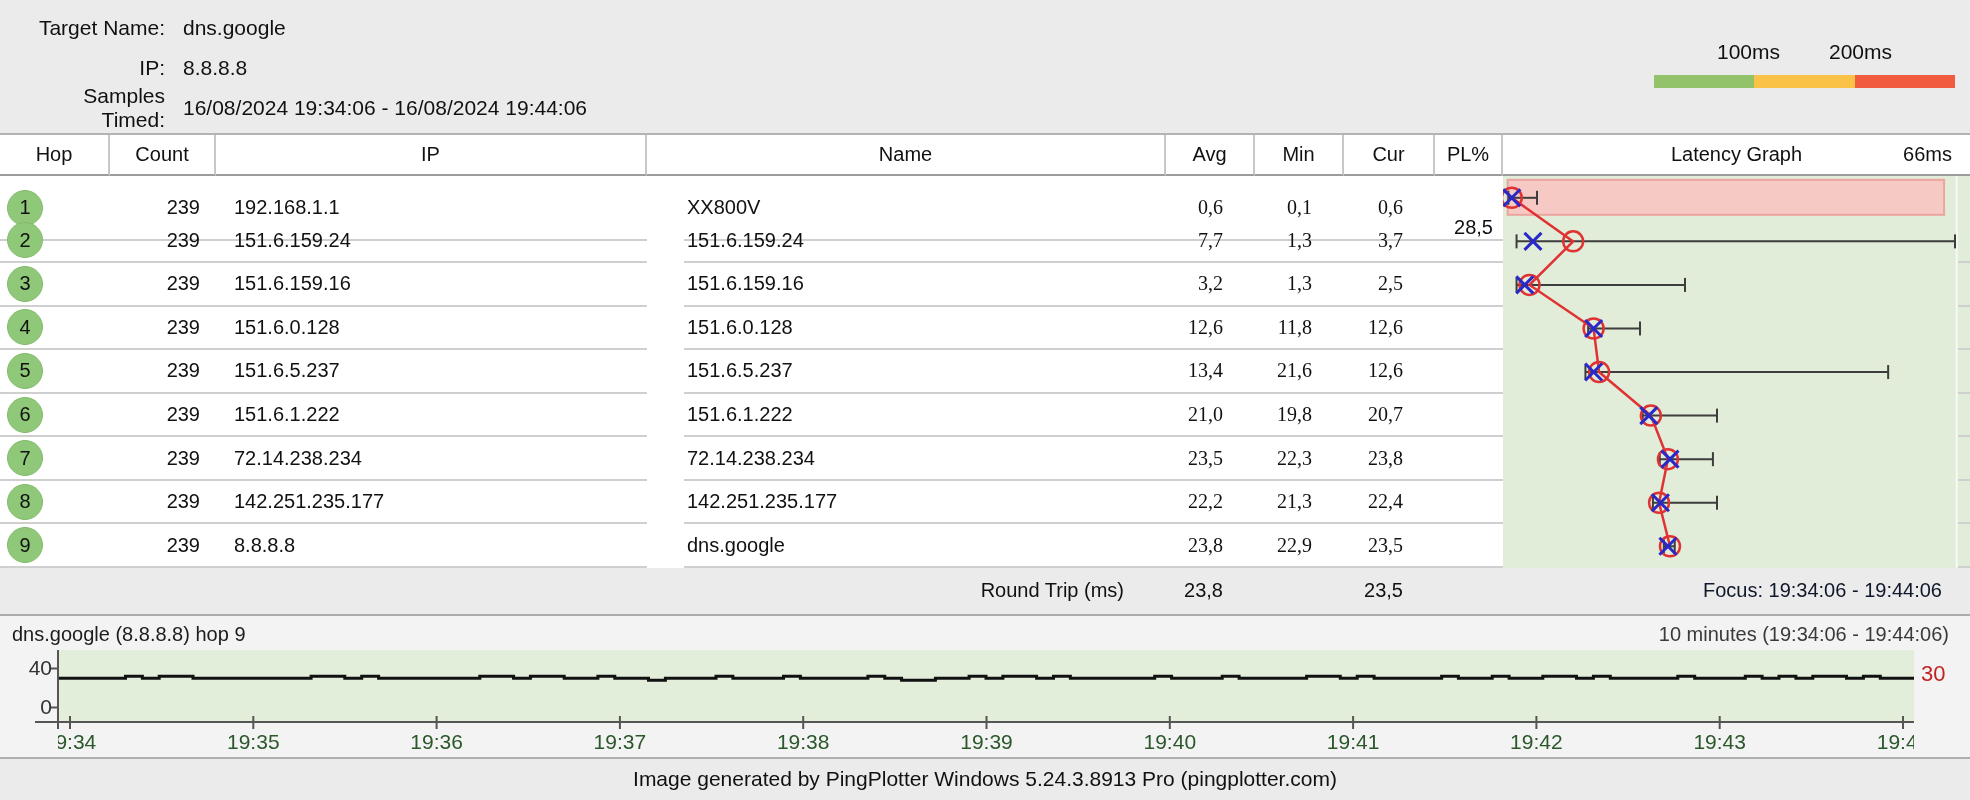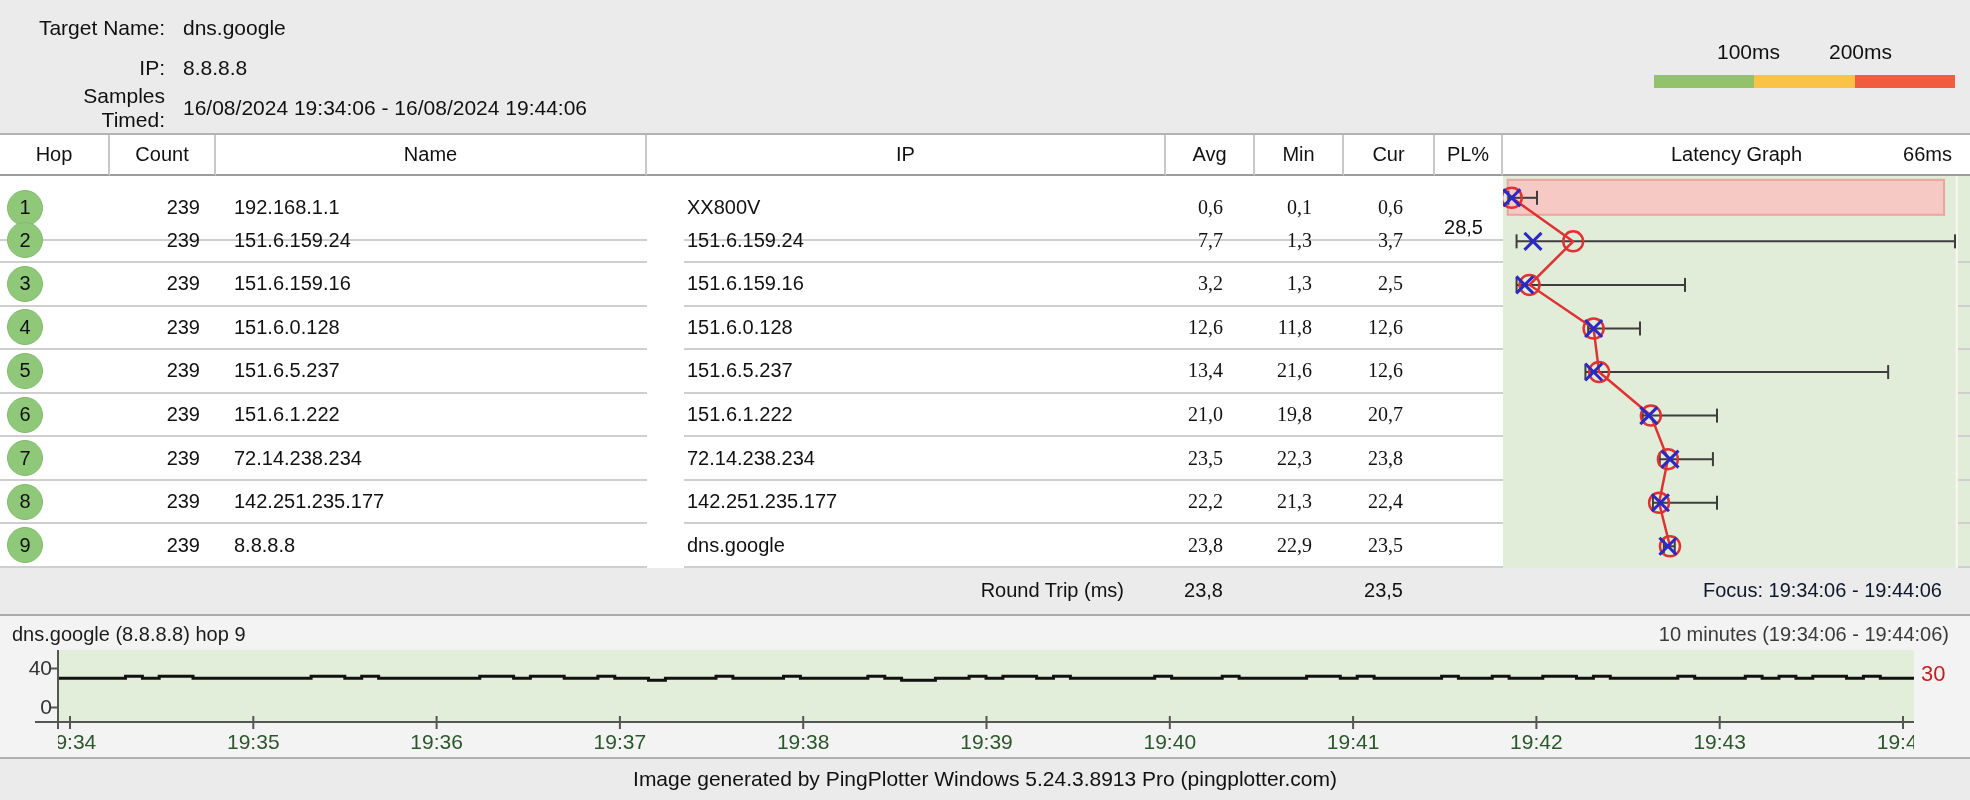--- a/index.html
+++ b/index.html
@@ -25,21 +25,21 @@
   .thead .hcell { display:flex; align-items:center; justify-content:center; border-right:2px solid #c8c8c8; border-bottom:2px solid #9c9c9c; }
   .thead .hcell:last-child { border-right:none; }
   .hcell.lat-h { justify-content:center; position:relative; }
   .lat-max { position:absolute; right:18px; }
   .trow { height:43.56px; font-size:20px; }
   .trow > div { display:flex; align-items:center; border-bottom:2px solid #cfcfcf; }
   .c-count { justify-content:flex-end; padding-right:16px; }
   .c-ip   { padding-left:18px; }
   .c-name { padding-left:3px;margin-left:37px; }
   .c-avg, .c-min, .c-cur { justify-content:flex-end; padding-right:32px;font-family:Liberation Serif, serif; }
-  .c-pl { justify-content:flex-end; padding-right:20px;margin-top:40px; }
+  .c-pl { justify-content:flex-end; padding-right:10px;margin-top:40px; }
   .c-lat { background:#e1ecd9; }
   .hop-badge { width:36px; height:36px; margin-left:7px; border-radius:50%; background:#8fc879; border:1px solid #84bb6e; display:flex; align-items:center; justify-content:center; font-size:20px; color:#111; }
   #latency-overlay { position:absolute; left:1503px; top:41px; width:455px; height:392px; z-index:2; }
 
   
   .rt-row { height:48px; background:#ebebeb; border-bottom:2px solid #ababab; font-size:20px; }
   .rt-row > div { display:flex; align-items:center; }
   .rt-label { grid-column:1 / 5; justify-content:flex-end; padding-right:42px; }
   .rt-avg { justify-content:flex-end; padding-right:32px; }
   .rt-min { }
@@ -82,22 +82,22 @@
         <span style="background: rgb(250, 194, 70);"></span>
         <span style="background: rgb(241, 91, 64);"></span>
       </div>
     </div>
   </div>
 
   <div class="table-wrap">
     <div class="grid-row thead" id="table-head">
         <div class="hcell">Hop</div>
         <div class="hcell">Count</div>
+        <div class="hcell">IP</div>
         <div class="hcell">Name</div>
-        <div class="hcell">IP</div>
         <div class="hcell">Avg</div>
         <div class="hcell">Min</div>
         <div class="hcell">Cur</div>
         <div class="hcell">PL%</div>
         <div class="hcell lat-h">
           <span>Latency Graph</span>
           <span class="lat-max">66ms</span>
         </div>
       </div>
     <div id="table-body">

